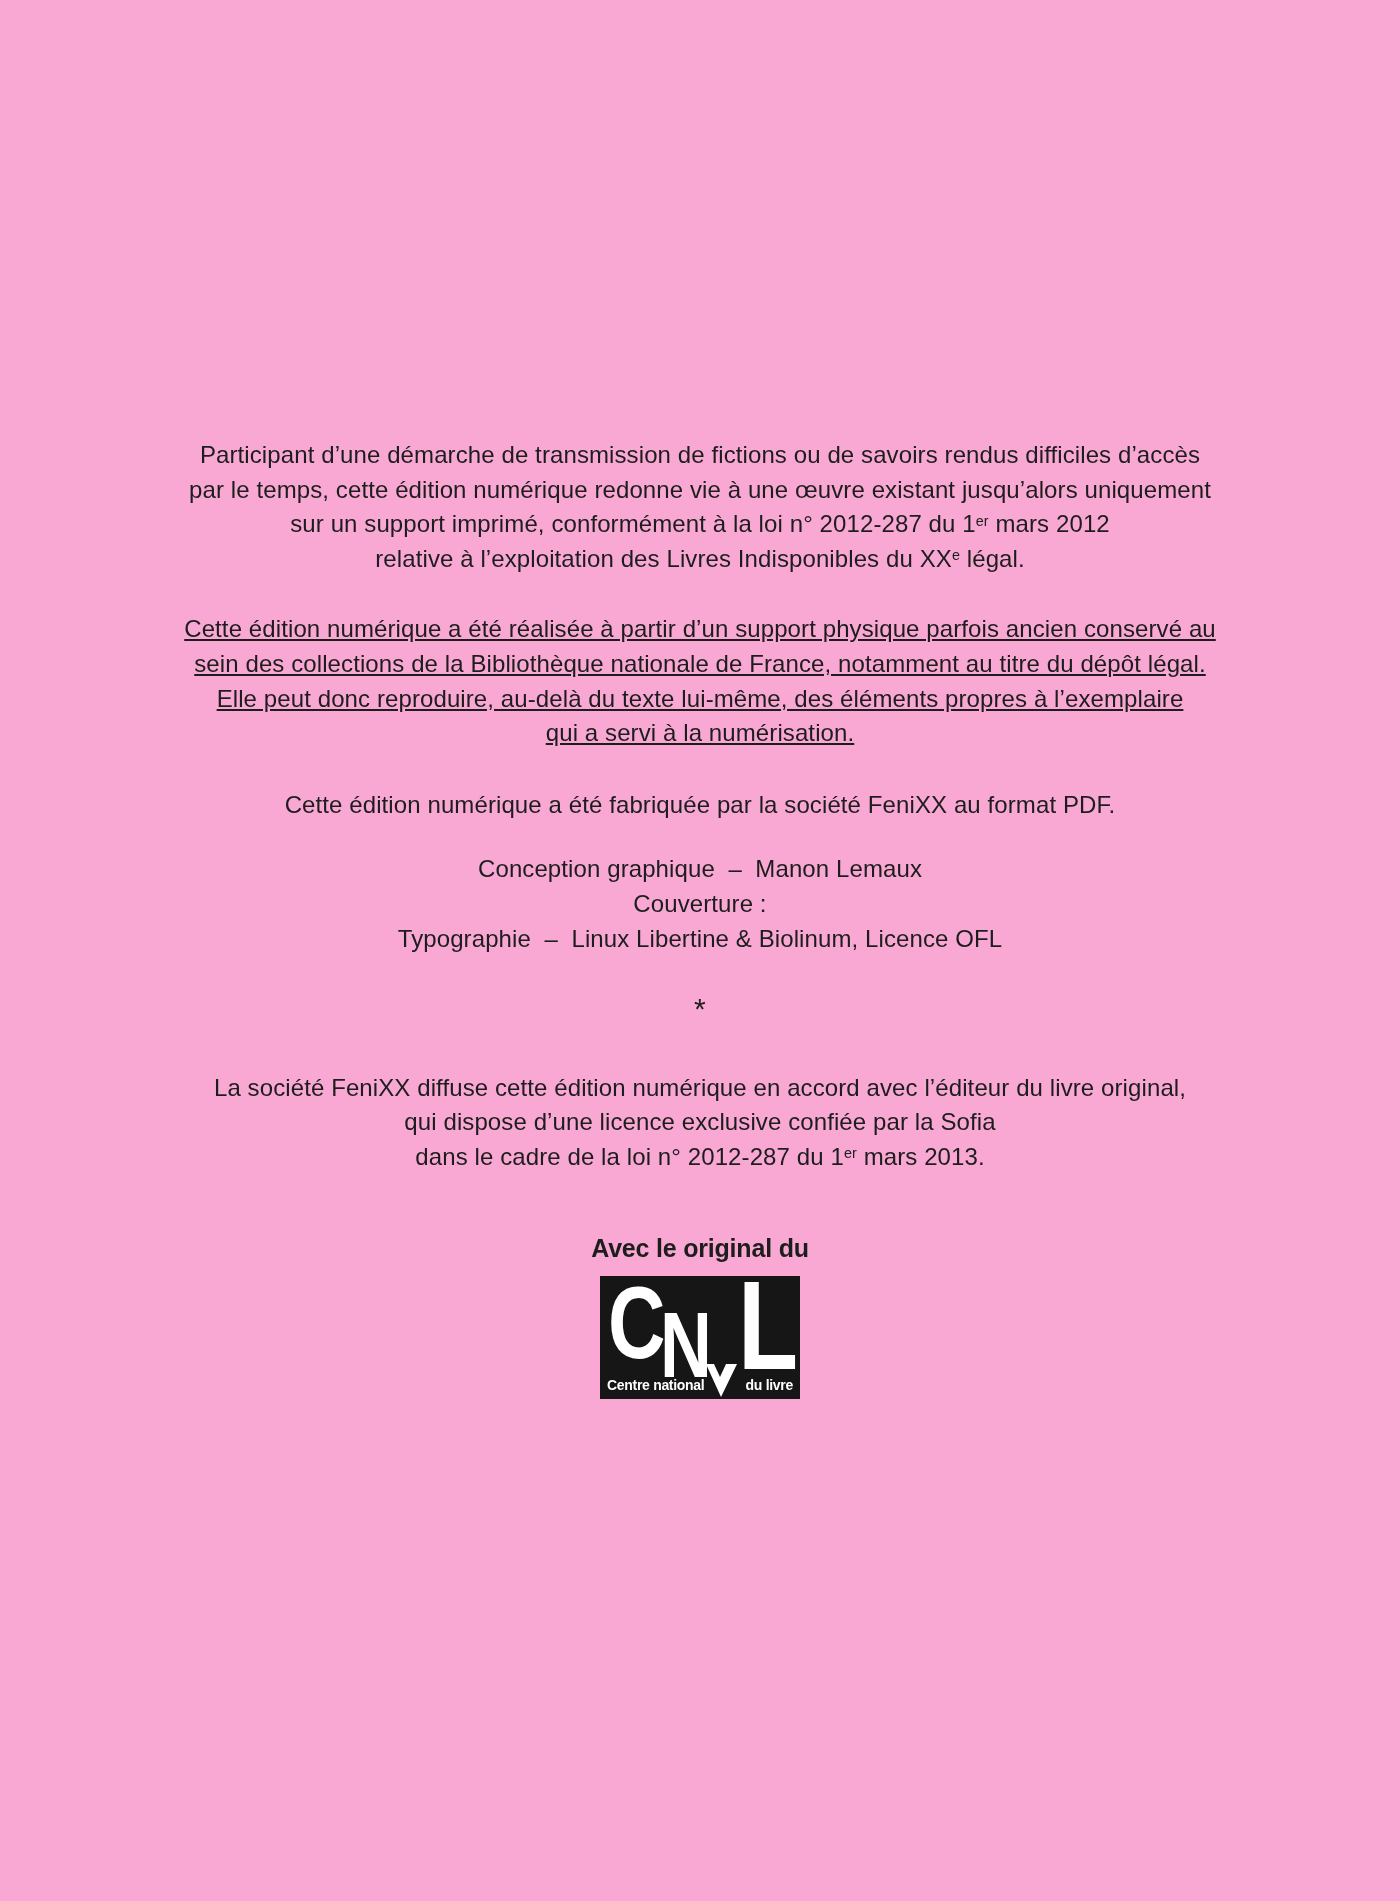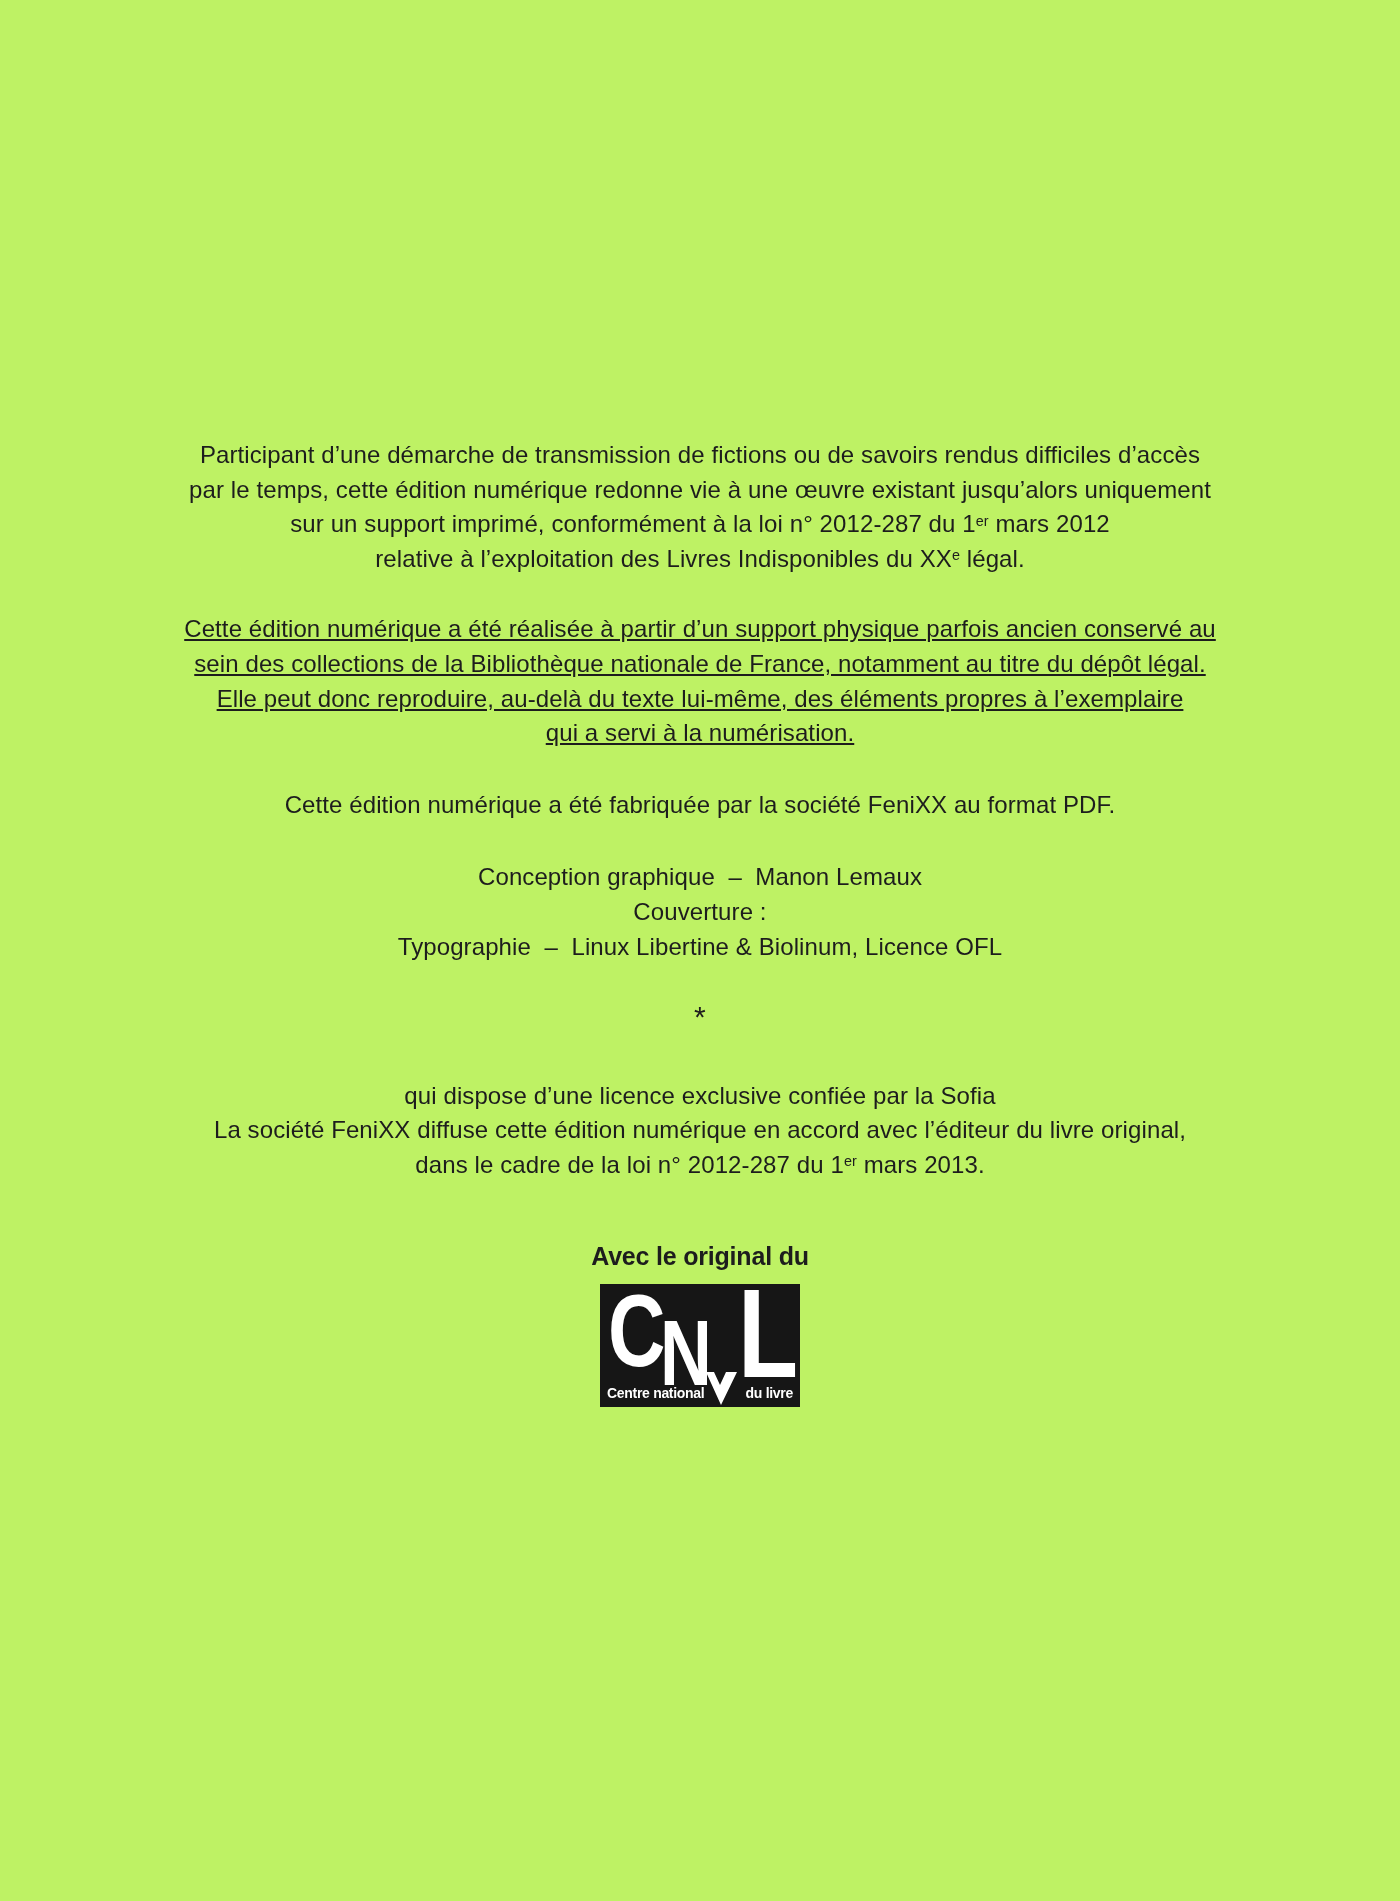--- a/index.html
+++ b/index.html
@@ -8,35 +8,35 @@
     width: 1400px;
     height: 1901px;
     position: relative;
     font-family: "Liberation Sans", sans-serif;
     color: #1d1d1d;
     overflow: hidden;
   }
   .sheet {
     position: absolute;
     inset: 0;
-    background: #bef264;
+    background: #f9a8d4;
   }
   .textblock {
     position: absolute;
     left: 70px;
     right: 70px;
     top: 438px;
     text-align: center;
     font-size: 24px;
     line-height: 34.6px;
     letter-spacing: 0.1px;
   }
   .para { margin-bottom: 36px; }
   .para.gap37 { margin-bottom: 37px; text-decoration: underline; }
-  .para.gap38 { margin-bottom: 38px; }
+  .para.gap38 { margin-bottom: 30px; }
   .para.gap44 { margin-bottom: 44px; }
   .para.gap58 { margin-bottom: 58px; }
   .line { white-space: pre-wrap; }
   sup {
     font-size: 0.6em;
     line-height: 0;
     vertical-align: baseline;
     position: relative;
     top: -0.45em;
   }
@@ -96,22 +96,22 @@
       <div class="line">Conception graphique&nbsp; –&nbsp; Manon Lemaux</div>
       <div class="line">Couverture :</div>
       <div class="line">Typographie&nbsp; –&nbsp; Linux Libertine &amp; Biolinum, Licence OFL</div>
     </section>
 
     <section class="para gap44">
       <div class="line star-line">*</div>
     </section>
 
     <section class="para gap58">
+      <div class="line">La société FeniXX diffuse cette édition numérique en accord avec l’éditeur du livre original,</div>
       <div class="line">qui dispose d’une licence exclusive confiée par la Sofia</div>
-      <div class="line">La société FeniXX diffuse cette édition numérique en accord avec l’éditeur du livre original,</div>
       <div class="line"><span>dans le cadre de la loi n° 2012-287 du 1</span><sup>er</sup><span> mars 2013.</span></div>
     </section>
 
     <section class="support">
       <div class="support-caption">Avec le original du</div>
       <div class="logo-wrap">
         <svg width="200" height="123" viewBox="0 0 200 123" role="img">
           <rect x="0" y="0" width="200" height="123" fill="#161616"></rect>
           <text class="cnl-letter" transform="translate(8,82) scale(0.78,1)" font-size="102">C</text>
           <text class="cnl-letter" transform="translate(60,101) scale(0.78,1)" font-size="92">N</text>

